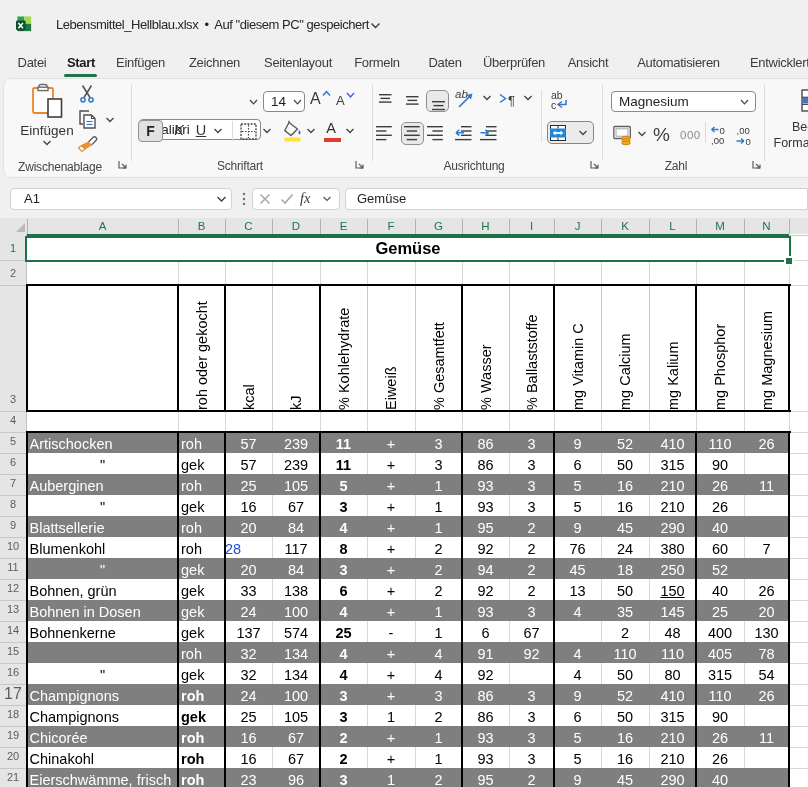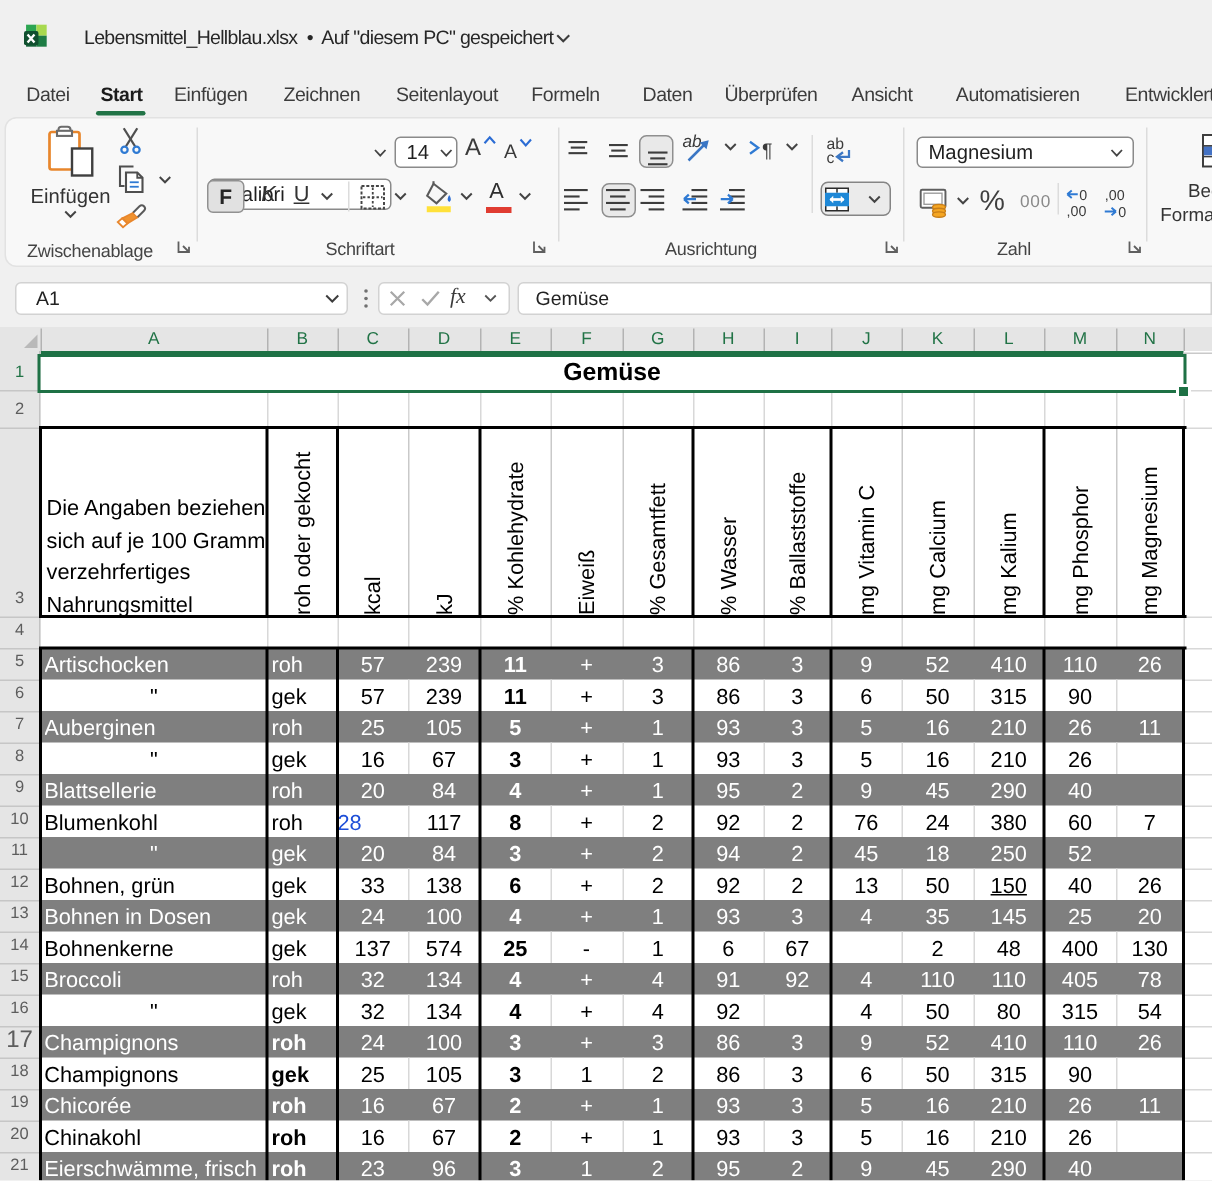--- a/index.html
+++ b/index.html
@@ -409,21 +409,20 @@
 <div style="left:789px;top:620.5px;width:19px;height:1px;background:#d8d8d8;"></div>
 <div style="left:789px;top:641.5px;width:19px;height:1px;background:#d8d8d8;"></div>
 <div style="left:789px;top:662.5px;width:19px;height:1px;background:#d8d8d8;"></div>
 <div style="left:789px;top:683.5px;width:19px;height:1px;background:#d8d8d8;"></div>
 <div style="left:789px;top:704.5px;width:19px;height:1px;background:#d8d8d8;"></div>
 <div style="left:789px;top:725.5px;width:19px;height:1px;background:#d8d8d8;"></div>
 <div style="left:789px;top:746.5px;width:19px;height:1px;background:#d8d8d8;"></div>
 <div style="left:789px;top:767.5px;width:19px;height:1px;background:#d8d8d8;"></div>
 
 <div style="left:788.5px;top:236px;width:1px;height:24px;background:#d8d8d8;"></div>
-<div style="left:31px;top:329px;width:146px;height:84px;font-size:14.5px;line-height:21.5px;color:#000;">Die Angaben beziehen<br>sich auf je 100 Gramm<br>verzehrfertiges<br>Nahrungsmittel</div>
 <svg style="left:0px;top:0px" width="808" height="787" viewBox="0 0 808 787">
       <text x="206.5" y="410" transform="rotate(-90 206.5 410)" font-size="14.5" fill="#000" font-family="Liberation Sans">roh oder gekocht</text>
       <text x="253.5" y="410" transform="rotate(-90 253.5 410)" font-size="14.5" fill="#000" font-family="Liberation Sans">kcal</text>
       <text x="301.0" y="410" transform="rotate(-90 301.0 410)" font-size="14.5" fill="#000" font-family="Liberation Sans">kJ</text>
       <text x="348.5" y="410" transform="rotate(-90 348.5 410)" font-size="14.5" fill="#000" font-family="Liberation Sans">% Kohlehydrate</text>
       <text x="396.0" y="410" transform="rotate(-90 396.0 410)" font-size="14.5" fill="#000" font-family="Liberation Sans">Eiweiß</text>
       <text x="443.5" y="410" transform="rotate(-90 443.5 410)" font-size="14.5" fill="#000" font-family="Liberation Sans">% Gesamtfett</text>
       <text x="490.5" y="410" transform="rotate(-90 490.5 410)" font-size="14.5" fill="#000" font-family="Liberation Sans">% Wasser</text>
       <text x="536.5" y="410" transform="rotate(-90 536.5 410)" font-size="14.5" fill="#000" font-family="Liberation Sans">% Ballaststoffe</text>
       <text x="582.5" y="410" transform="rotate(-90 582.5 410)" font-size="14.5" fill="#000" font-family="Liberation Sans">mg Vitamin C</text>
@@ -601,21 +600,20 @@
 <div class="cell" style="left:696px;top:622.5px;width:48px;height:21px;line-height:21px;color:#000;text-align:center;">400</div>
 <div class="cell" style="left:744px;top:622.5px;width:45px;height:21px;line-height:21px;color:#000;text-align:center;">130</div>
 <div style="left:271.5px;top:621.0px;width:1px;height:21px;background:#d8d8d8;"></div>
 <div style="left:366.5px;top:621.0px;width:1px;height:21px;background:#d8d8d8;"></div>
 <div style="left:414.5px;top:621.0px;width:1px;height:21px;background:#d8d8d8;"></div>
 <div style="left:508.5px;top:621.0px;width:1px;height:21px;background:#d8d8d8;"></div>
 <div style="left:600.5px;top:621.0px;width:1px;height:21px;background:#d8d8d8;"></div>
 <div style="left:648.5px;top:621.0px;width:1px;height:21px;background:#d8d8d8;"></div>
 <div style="left:743.5px;top:621.0px;width:1px;height:21px;background:#d8d8d8;"></div>
 <div style="left:27px;top:642.0px;width:762px;height:21px;background:#7f7f7f;"></div>
-<div class="cell" style="left:29.5px;top:643.5px;width:148.5px;height:21px;line-height:21px;color:#fff;">Broccoli</div>
 <div class="cell" style="left:181px;top:643.5px;width:44px;height:21px;line-height:21px;color:#fff;">roh</div>
 <div class="cell" style="left:225px;top:643.5px;width:47px;height:21px;line-height:21px;color:#fff;text-align:center;">32</div>
 <div class="cell" style="left:272px;top:643.5px;width:48px;height:21px;line-height:21px;color:#fff;text-align:center;">134</div>
 <div class="cell" style="left:320px;top:643.5px;width:47px;height:21px;line-height:21px;color:#fff;text-align:center;font-weight:bold;">4</div>
 <div class="cell" style="left:367px;top:643.5px;width:48px;height:21px;line-height:21px;color:#fff;text-align:center;">+</div>
 <div class="cell" style="left:415px;top:643.5px;width:47px;height:21px;line-height:21px;color:#fff;text-align:center;">4</div>
 <div class="cell" style="left:462px;top:643.5px;width:47px;height:21px;line-height:21px;color:#fff;text-align:center;">91</div>
 <div class="cell" style="left:509px;top:643.5px;width:45px;height:21px;line-height:21px;color:#fff;text-align:center;">92</div>
 <div class="cell" style="left:554px;top:643.5px;width:47px;height:21px;line-height:21px;color:#fff;text-align:center;">4</div>
 <div class="cell" style="left:601px;top:643.5px;width:48px;height:21px;line-height:21px;color:#fff;text-align:center;">110</div>

